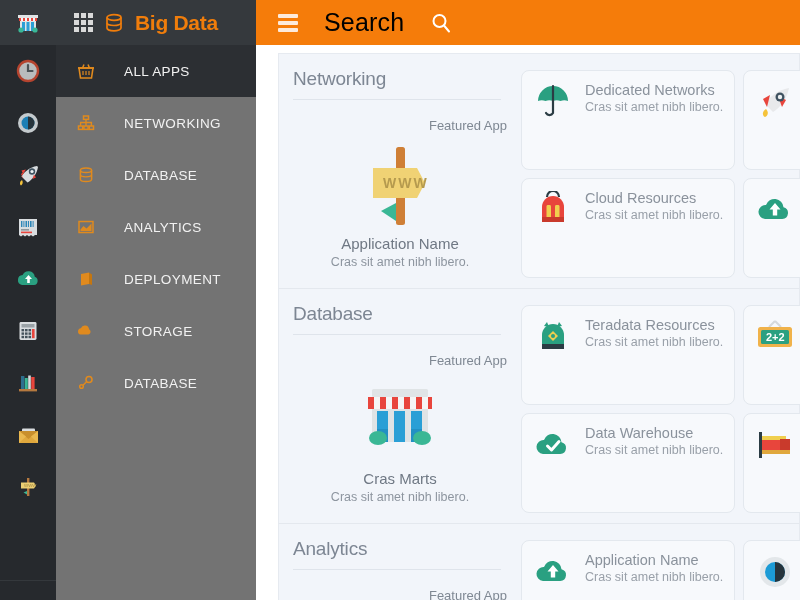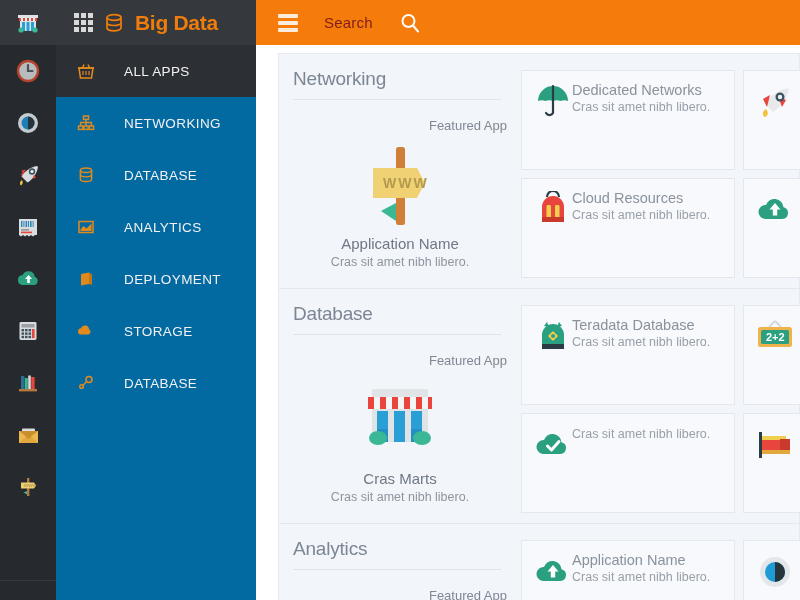--- a/index.html
+++ b/index.html
@@ -28,21 +28,21 @@
   }
   .rail-divider {
     position: absolute; left: 0; top: 580px;
     width: 56px; height: 1px; background: #34383c;
   }
 
   
   #sidebar {
     position: absolute; left: 56px; top: 0;
     width: 200px; height: 600px;
-    background: #0369a1;
+    background: #737373;
     z-index: 4;
   }
   #brand {
     height: 45px; display: flex; align-items: center;
     padding-left: 18px; gap: 10px;
     background: #35393d;
   }
   #brand .brand-text {
     color: #f07d0b; font-size: 21px; font-weight: bold;
     letter-spacing: -0.3px;
@@ -62,21 +62,21 @@
   #topbar {
     position: absolute; left: 256px; top: 0;
     width: 544px; height: 45px;
     background: #f57c0a;
     display: flex; align-items: center; gap: 26px;
     padding-left: 22px;
     z-index: 3;
   }
   .burger { display: flex; flex-direction: column; gap: 3px; cursor: pointer; }
   .burger i { width: 20px; height: 4px; background: #fdeadb; border-radius: 1px; display: block; }
-  #search-label { color: #7f1d1d; font-size: 15px; letter-spacing: 0.2px; }
+  #search-label { color: #000000; font-size: 25px; letter-spacing: 0.2px; }
 
   
   #content {
     position: absolute; left: 256px; top: 45px;
     width: 544px; height: 555px;
     background: #ffffff;
     padding: 8px 0 0 22px;
     overflow: hidden;
   }
   .section {
@@ -110,23 +110,23 @@
   .cards {
     display: grid;
     grid-template-columns: 214px 214px;
     grid-auto-rows: 100px;
     gap: 8px;
     padding-top: 2px;
   }
   .card {
     background: #f7f9fc;
     border: 1px solid #e3e8ee;
-    border-radius: 0;
+    border-radius: 8px;
     padding: 11px 10px;
-    display: flex; gap: 0;
+    display: flex; gap: 13px;
     cursor: pointer;
   }
   .card-ico { flex: 0 0 40px; display: flex; justify-content: flex-end; padding-top: 1px; }
   .card-title { color: #8a929c; font-size: 14.5px; }
   .card-desc { color: #99a0a9; font-size: 12.5px; margin-top: 2px; }
   .card-text { min-width: 0; }
 </style>
 </head>
 <body>
 
@@ -466,21 +466,21 @@
         <span class="card-ico">
           <svg width="38" height="38" viewBox="0 0 38 38">
             <path d="M10 8 L13 4 L15 9 M28 8 L25 4 L23 9" fill="#2aa081"></path>
             <path d="M8 17 a11 11 0 0 1 22 0 L30 31 L8 31 Z" fill="#2aa081"></path>
             <rect x="8" y="26" width="22" height="5" fill="#2b3c44"></rect>
             <path d="M19 13 L24 18 L19 23 L14 18 Z" fill="#f0cf4e"></path>
             <circle cx="19" cy="18" r="2" fill="#2aa081"></circle>
           </svg>
         </span>
         <span class="card-text">
-          <div class="card-title">Teradata Database</div>
+          <div class="card-title">Teradata Resources</div>
           <div class="card-desc">Cras sit amet nibh libero.</div>
         </span>
       </div>
 
       <div class="card">
         <span class="card-ico">
           <svg width="42" height="38" viewBox="0 0 42 38">
             <path d="M21 3 L15 9 M21 3 L27 9" fill="none" stroke="#d5d9dc" stroke-width="2"></path>
             <rect x="4" y="9" width="34" height="20" rx="2.5" fill="#f0b24a"></rect>
             <rect x="7" y="12" width="28" height="14" rx="1.5" fill="#2aa081"></rect>
@@ -494,20 +494,21 @@
       </div>
 
       <div class="card">
         <span class="card-ico">
           <svg width="38" height="38" viewBox="0 0 38 38">
             <path d="M9 28 a7 7 0 0 1 1 -14 a9 9 0 0 1 17.5 2.2 a6 6 0 0 1 -1.2 11.8 Z" fill="#2aa081"></path>
             <path d="M13.5 20 L17.5 24 L25 15.5" fill="none" stroke="#ffffff" stroke-width="3" stroke-linecap="round" stroke-linejoin="round"></path>
           </svg>
         </span>
         <span class="card-text">
+          <div class="card-title">Data Warehouse</div>
           <div class="card-desc">Cras sit amet nibh libero.</div>
         </span>
       </div>
 
       <div class="card">
         <span class="card-ico">
           <svg width="42" height="38" viewBox="0 0 42 38">
             <rect x="5" y="6" width="3" height="26" fill="#2b3c44"></rect>
             <rect x="8" y="10" width="24" height="4" fill="#f0cf4e"></rect>
             <rect x="8" y="14" width="22" height="10" fill="#e8453c"></rect>

